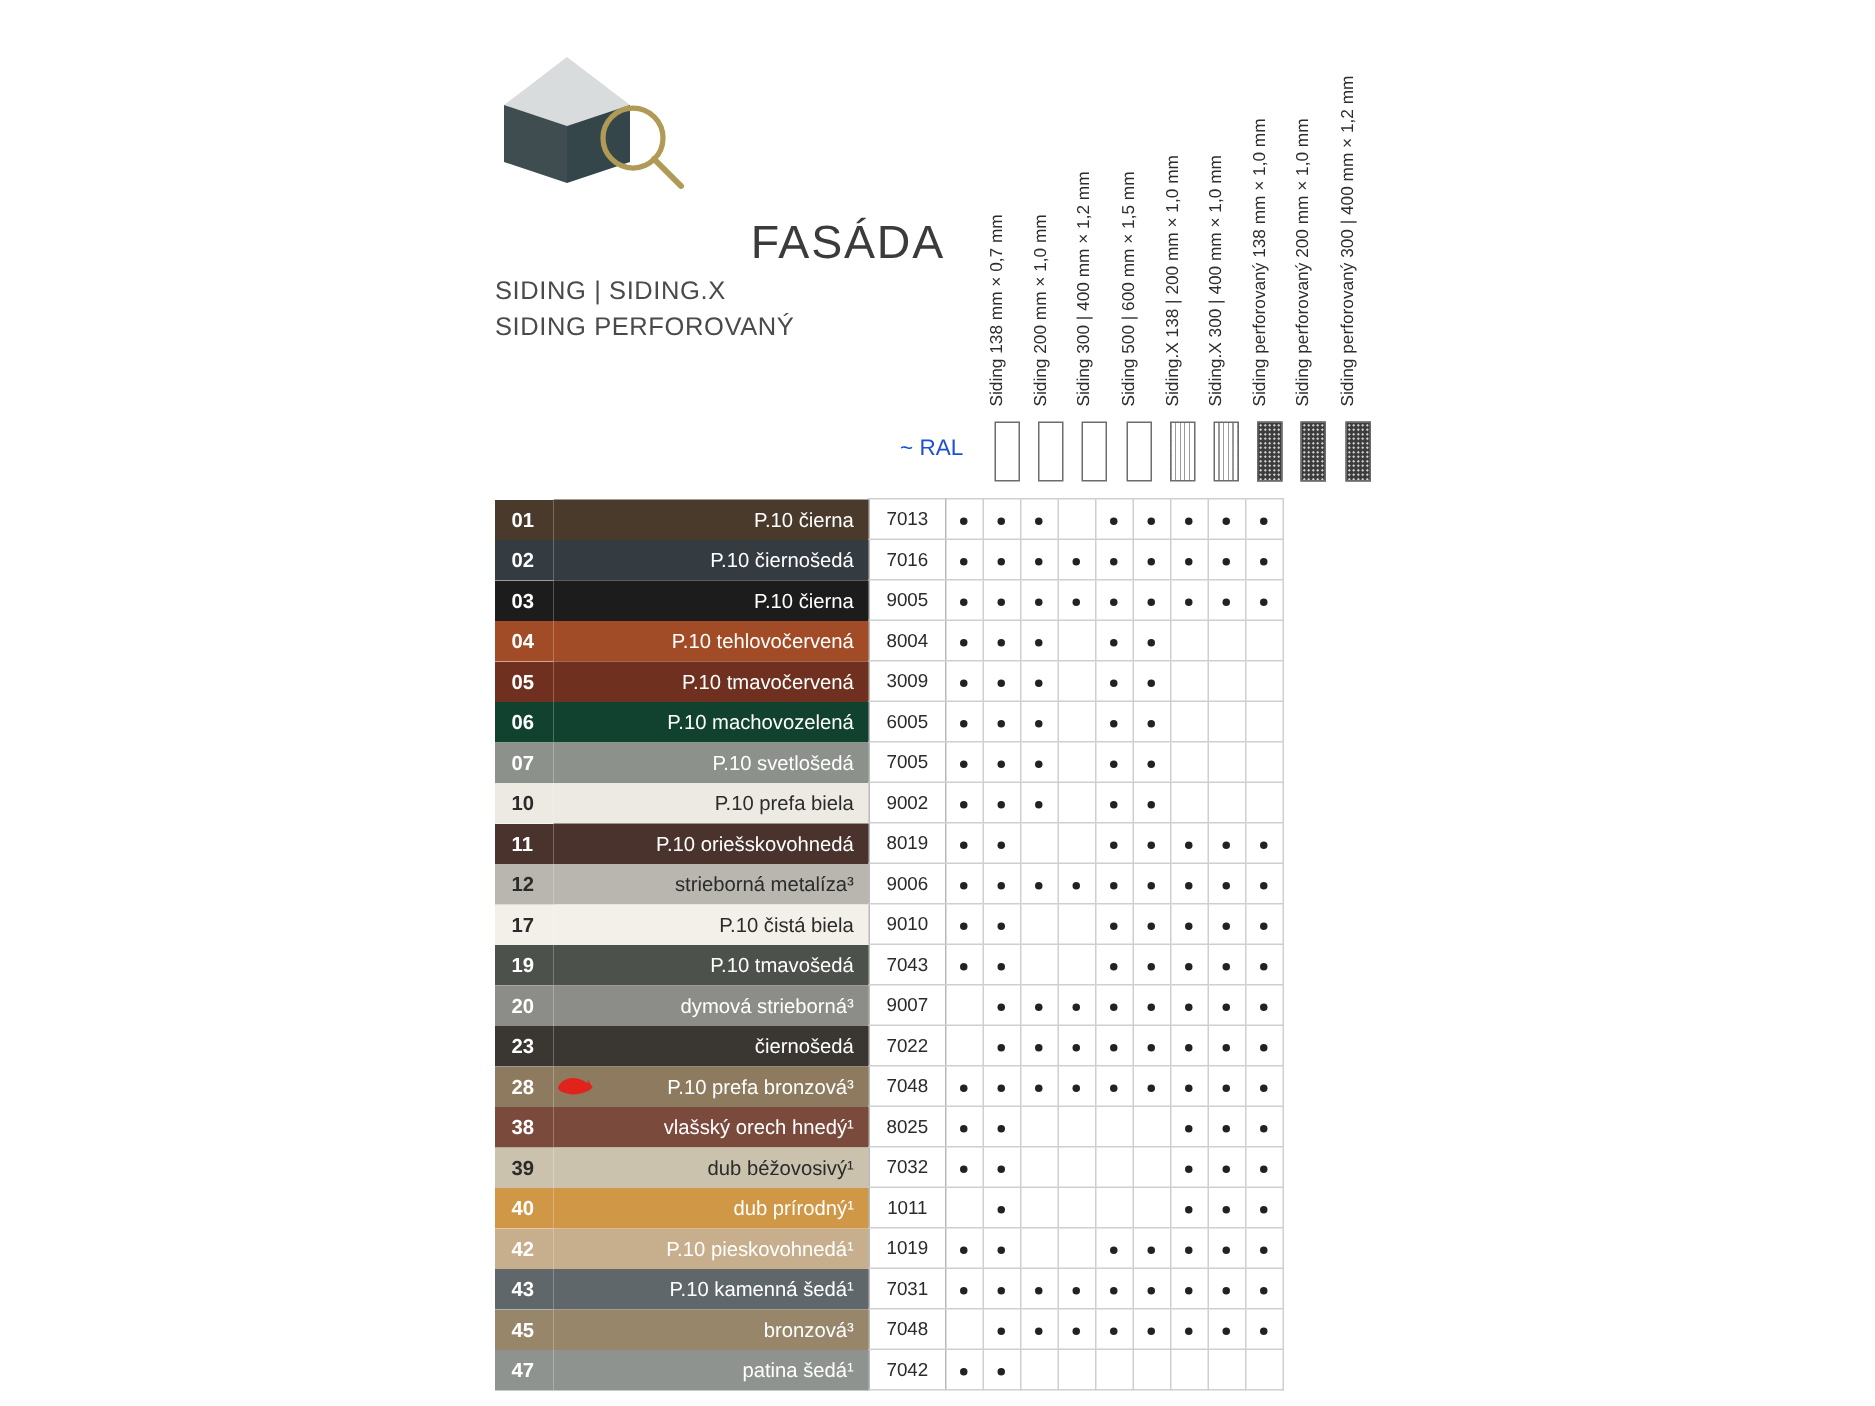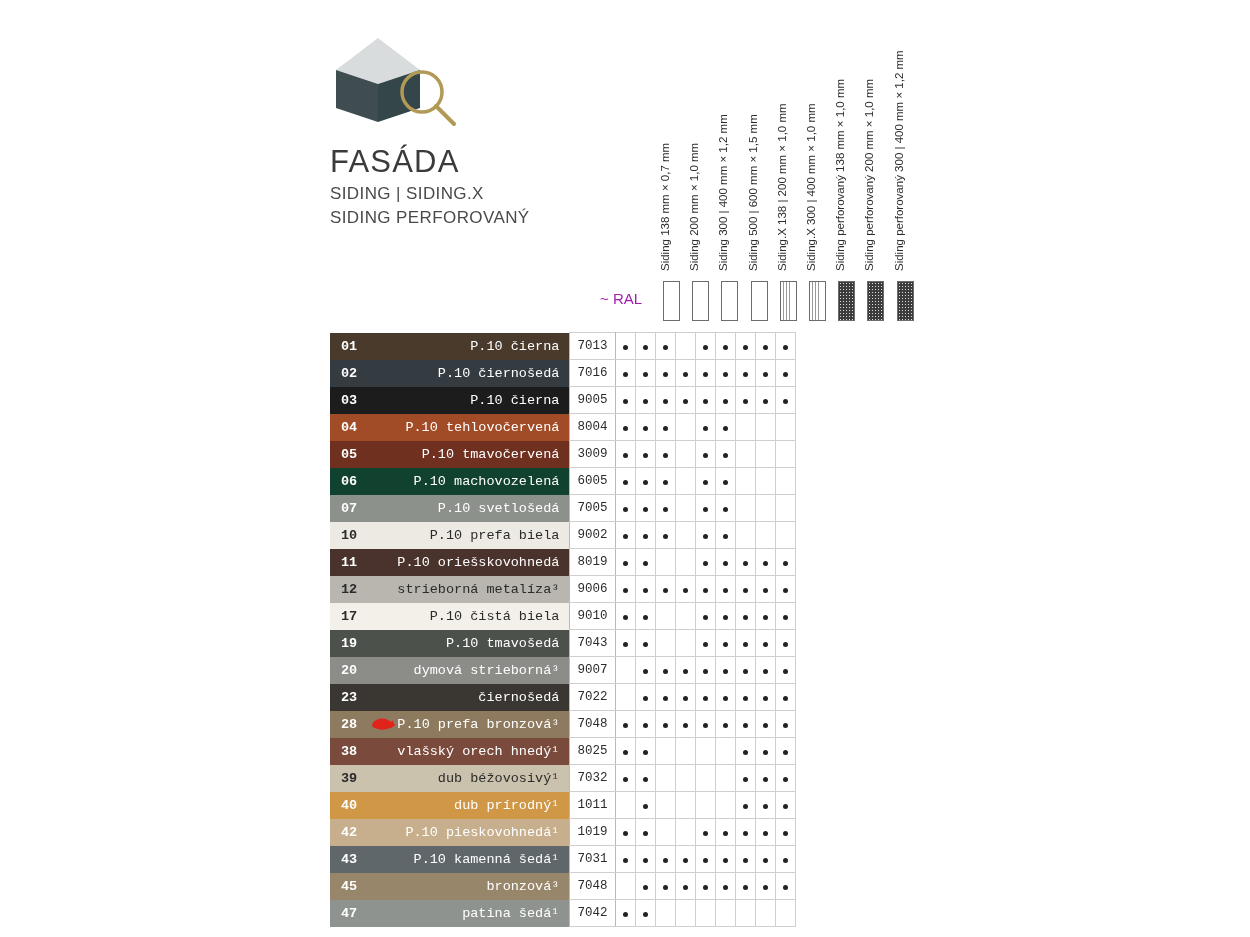--- a/index.html
+++ b/index.html
@@ -30,20 +30,21 @@
   }
   #title-block {
     margin-top: 14px;
   }
   #main-title {
     font-size: 31px;
     letter-spacing: 1.2px;
     color: #3b3b3b;
     font-weight: 400;
     font-family: "Liberation Sans", sans-serif;
+    text-align: right;
   }
   #subtitle-1, #subtitle-2 {
     font-size: 17px;
     letter-spacing: .4px;
     color: #4a4a4a;
     margin-top: 4px;
   }
 
   
   #col-headers {
@@ -71,21 +72,21 @@
     font-size: 11.5px;
     color: #2d2d2d;
   }
 
   
   #ral-label {
     position: absolute;
     left: 600px;
     top: 290px;
     font-size: 15px;
-    color: #a21caf;
+    color: #1d4ed8;
   }
   #swatch-row {
     position: absolute;
     left: 657px;
     top: 277px;
     width: 263px;
     height: 48px;
     display: flex;
   }
   .swatch-cell {
@@ -109,23 +110,22 @@
     background-color: #3c3c3c;
     background-image: radial-gradient(#dedede 0.7px, transparent 0.8px);
     background-size: 3px 3px;
   }
 
   
   #table {
     position: absolute;
     left: 330px;
     top: 332px;
-    width: 466px;
+    width: 526px;
     border-collapse: collapse;
-    font-family: Liberation Mono, monospace;
   }
   #table tr { height: 27px; }
   .c-num {
     width: 42px;
     text-align: left;
     padding-left: 11px;
     font-size: 13.5px;
     font-weight: bold;
   }
   .c-name {

